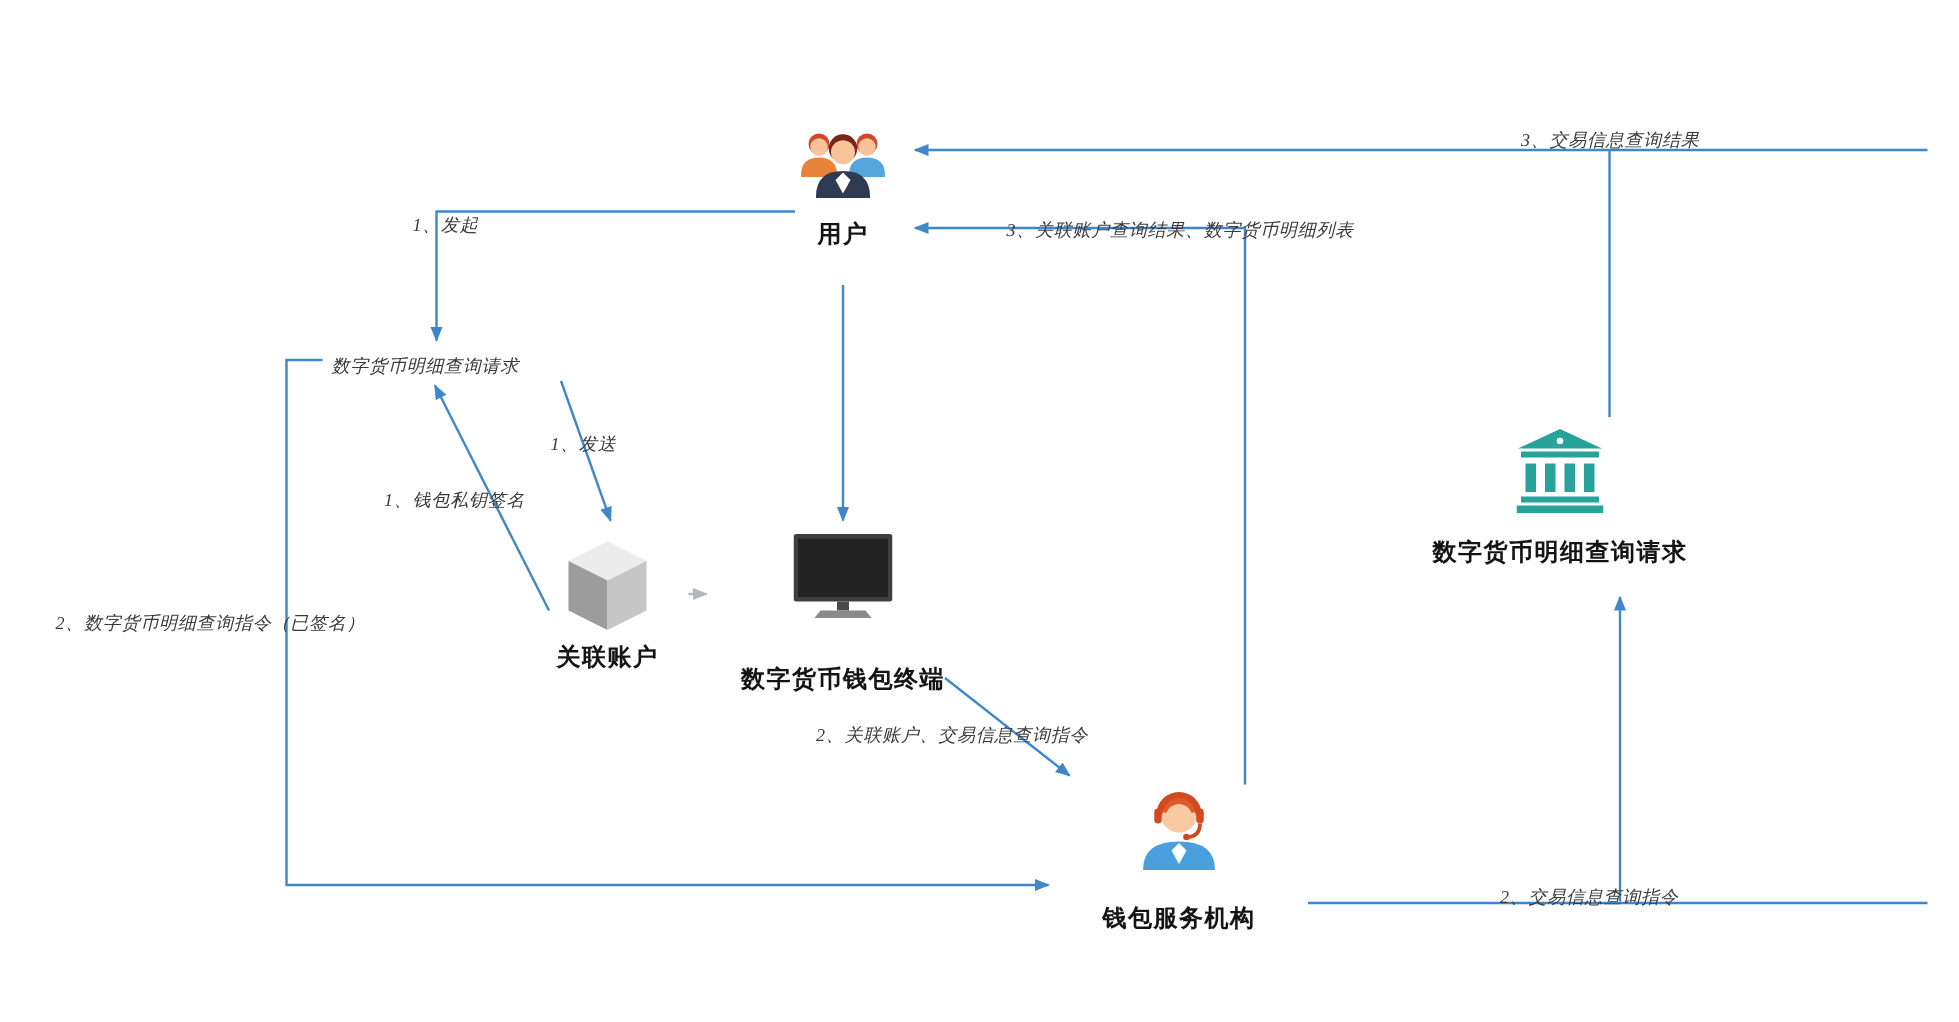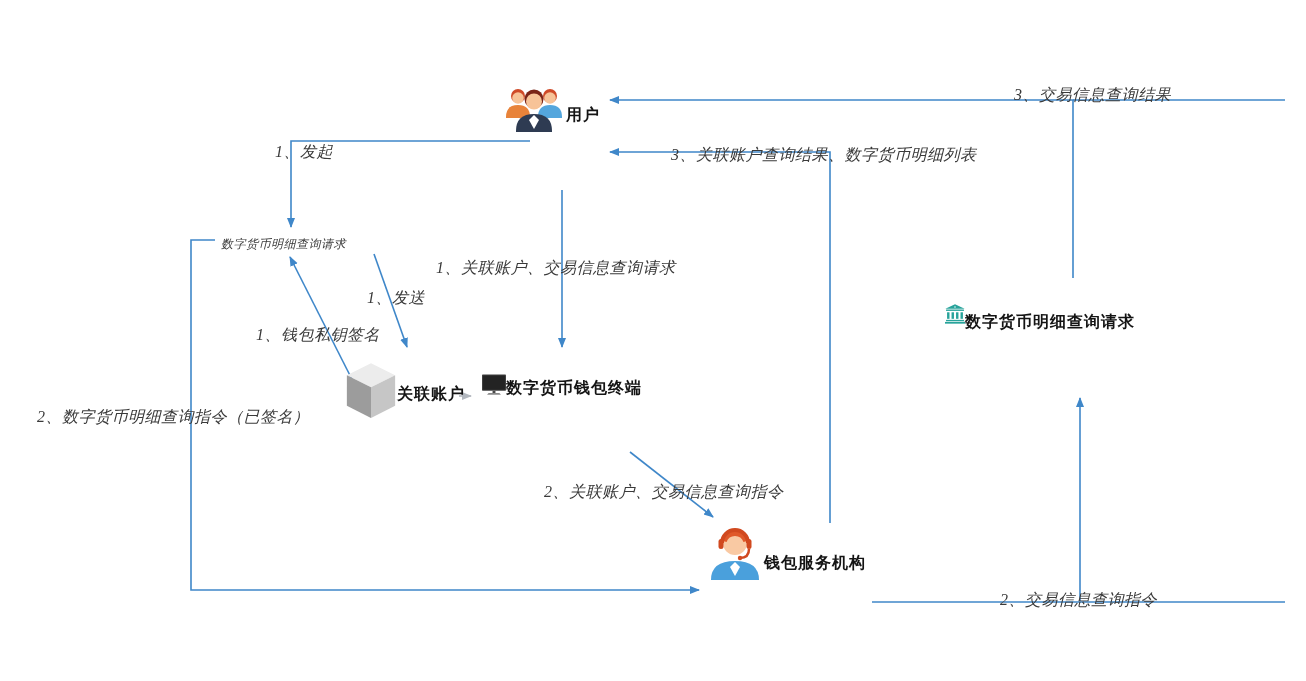--- a/index.html
+++ b/index.html
@@ -23,44 +23,44 @@
     stroke-width: 1.6;
   }
   .wire-gray {
     fill: none;
     stroke: #b3b8bf;
     stroke-width: 1.6;
   }
   .node {
     position: absolute;
     display: flex;
-    flex-direction: row;
+    flex-direction: column;
     align-items: center;
     text-align: center;
   }
   .node-label {
     font-weight: bold;
     font-size: 16px;
     color: #141414;
     letter-spacing: 1px;
     white-space: nowrap;
   }
   .edge-label {
     position: absolute;
     font-family: "Liberation Serif", serif;
     font-style: italic;
-    font-size: 16px;
+    font-size: 12px;
     color: #3a3a3a;
     white-space: nowrap;
     letter-spacing: 0.5px;
   }
   .edge-label.small { font-size: 12px; }
   .mt8  { margin-top: 8px; }
   .mt6  { margin-top: 6px; }
-  .mt12 { margin-top: 6px; }
+  .mt12 { margin-top: 29px; }
   .mt16 { margin-top: 16px; }
   .mt22 { margin-top: 22px; }
 </style>
 </head>
 <body>
 
 <div class="canvas">
 
   <svg class="wires" viewBox="0 0 1306 681">
     <defs>
@@ -148,19 +148,18 @@
       <circle cx="34" cy="34" r="2.2" fill="#d1491f"></circle>
     </svg>
     <div class="node-label mt22">钱包服务机构</div>
   </div>
 
   <div class="edge-label" style="left:250px; top:142px;margin-left:25px;">1、发起</div>
   <div class="edge-label small" style="left:221px; top:236px;">数字货币明细查询请求</div>
   <div class="edge-label" style="left:367px; top:288px;">1、发送</div>
   <div class="edge-label" style="left:256px; top:325px;">1、钱包私钥签名</div>
   <div class="edge-label" style="left:37px; top:407px;font-style:italic;">2、数字货币明细查询指令（已签名）</div>
-  <div class="edge-label" style="left:436px; top:258px;">1、关联账户、交易信息查询请求</div>
   <div class="edge-label" style="left:544px; top:482px;">2、关联账户、交易信息查询指令</div>
   <div class="edge-label" style="left:1000px; top:590px;">2、交易信息查询指令</div>
   <div class="edge-label" style="left:1014px; top:85px;">3、交易信息查询结果</div>
   <div class="edge-label" style="left:671px; top:145px;">3、关联账户查询结果、数字货币明细列表</div>
 
 </div>
 
 </body></html>

